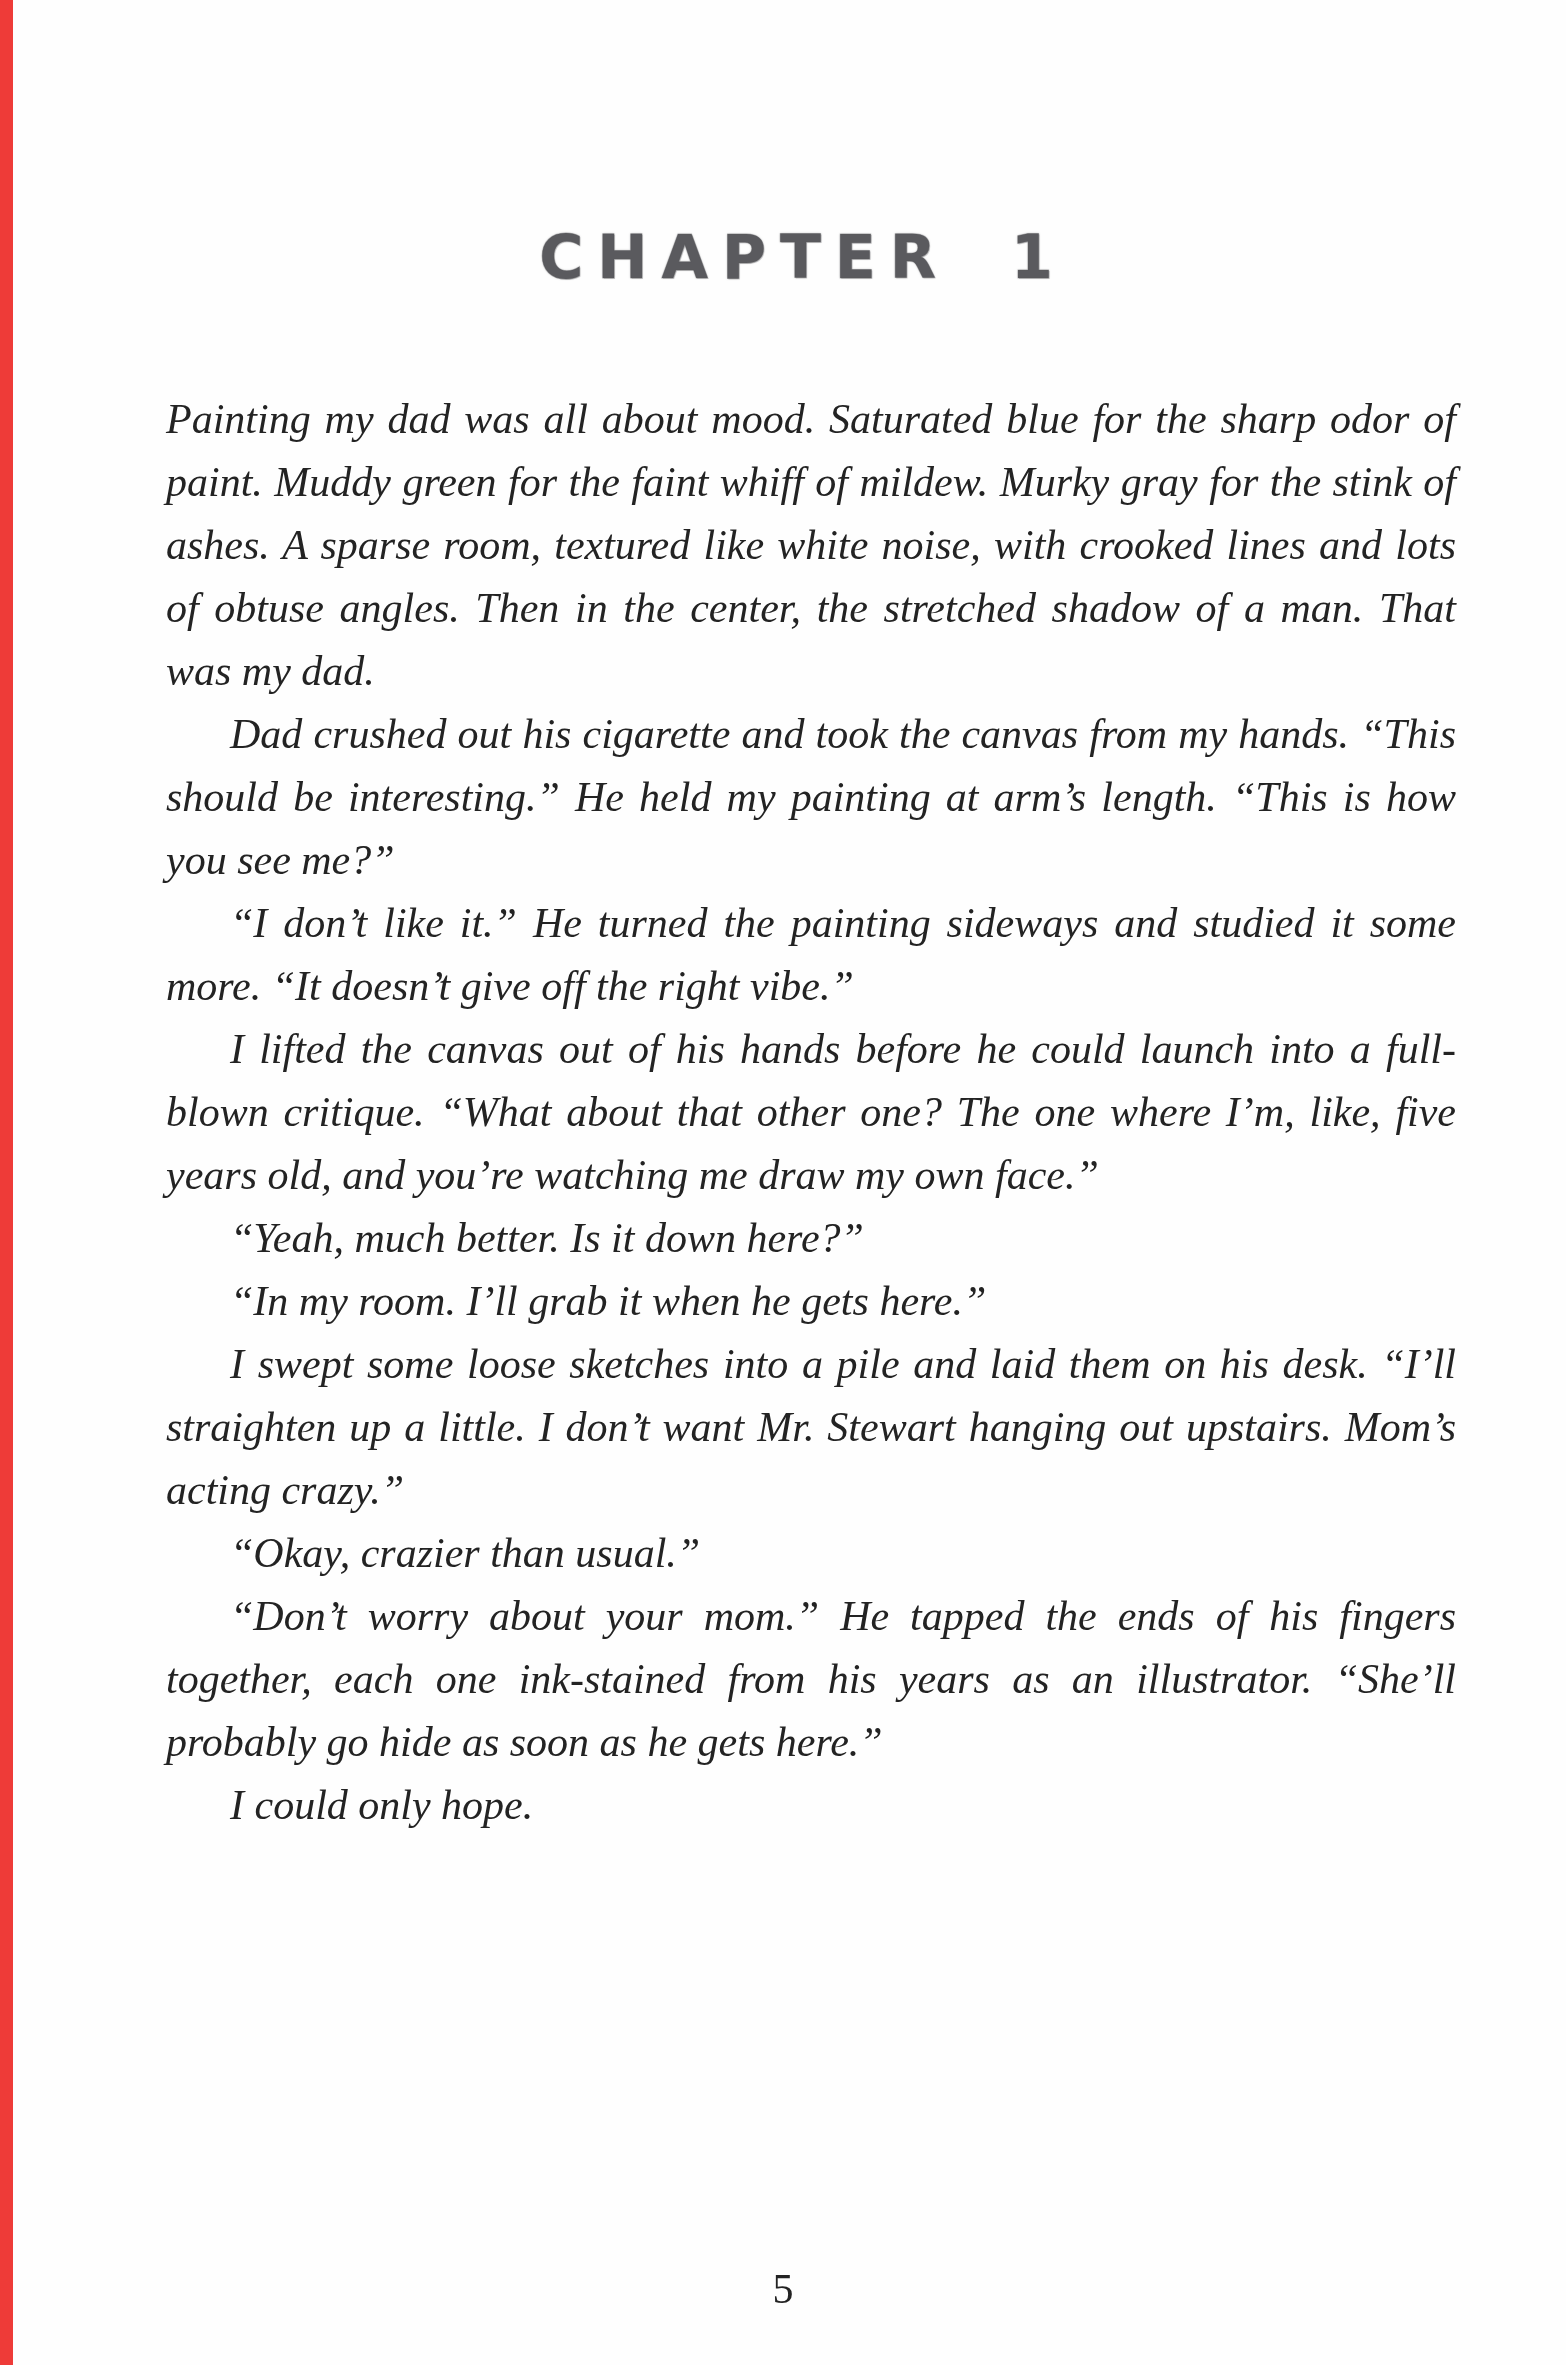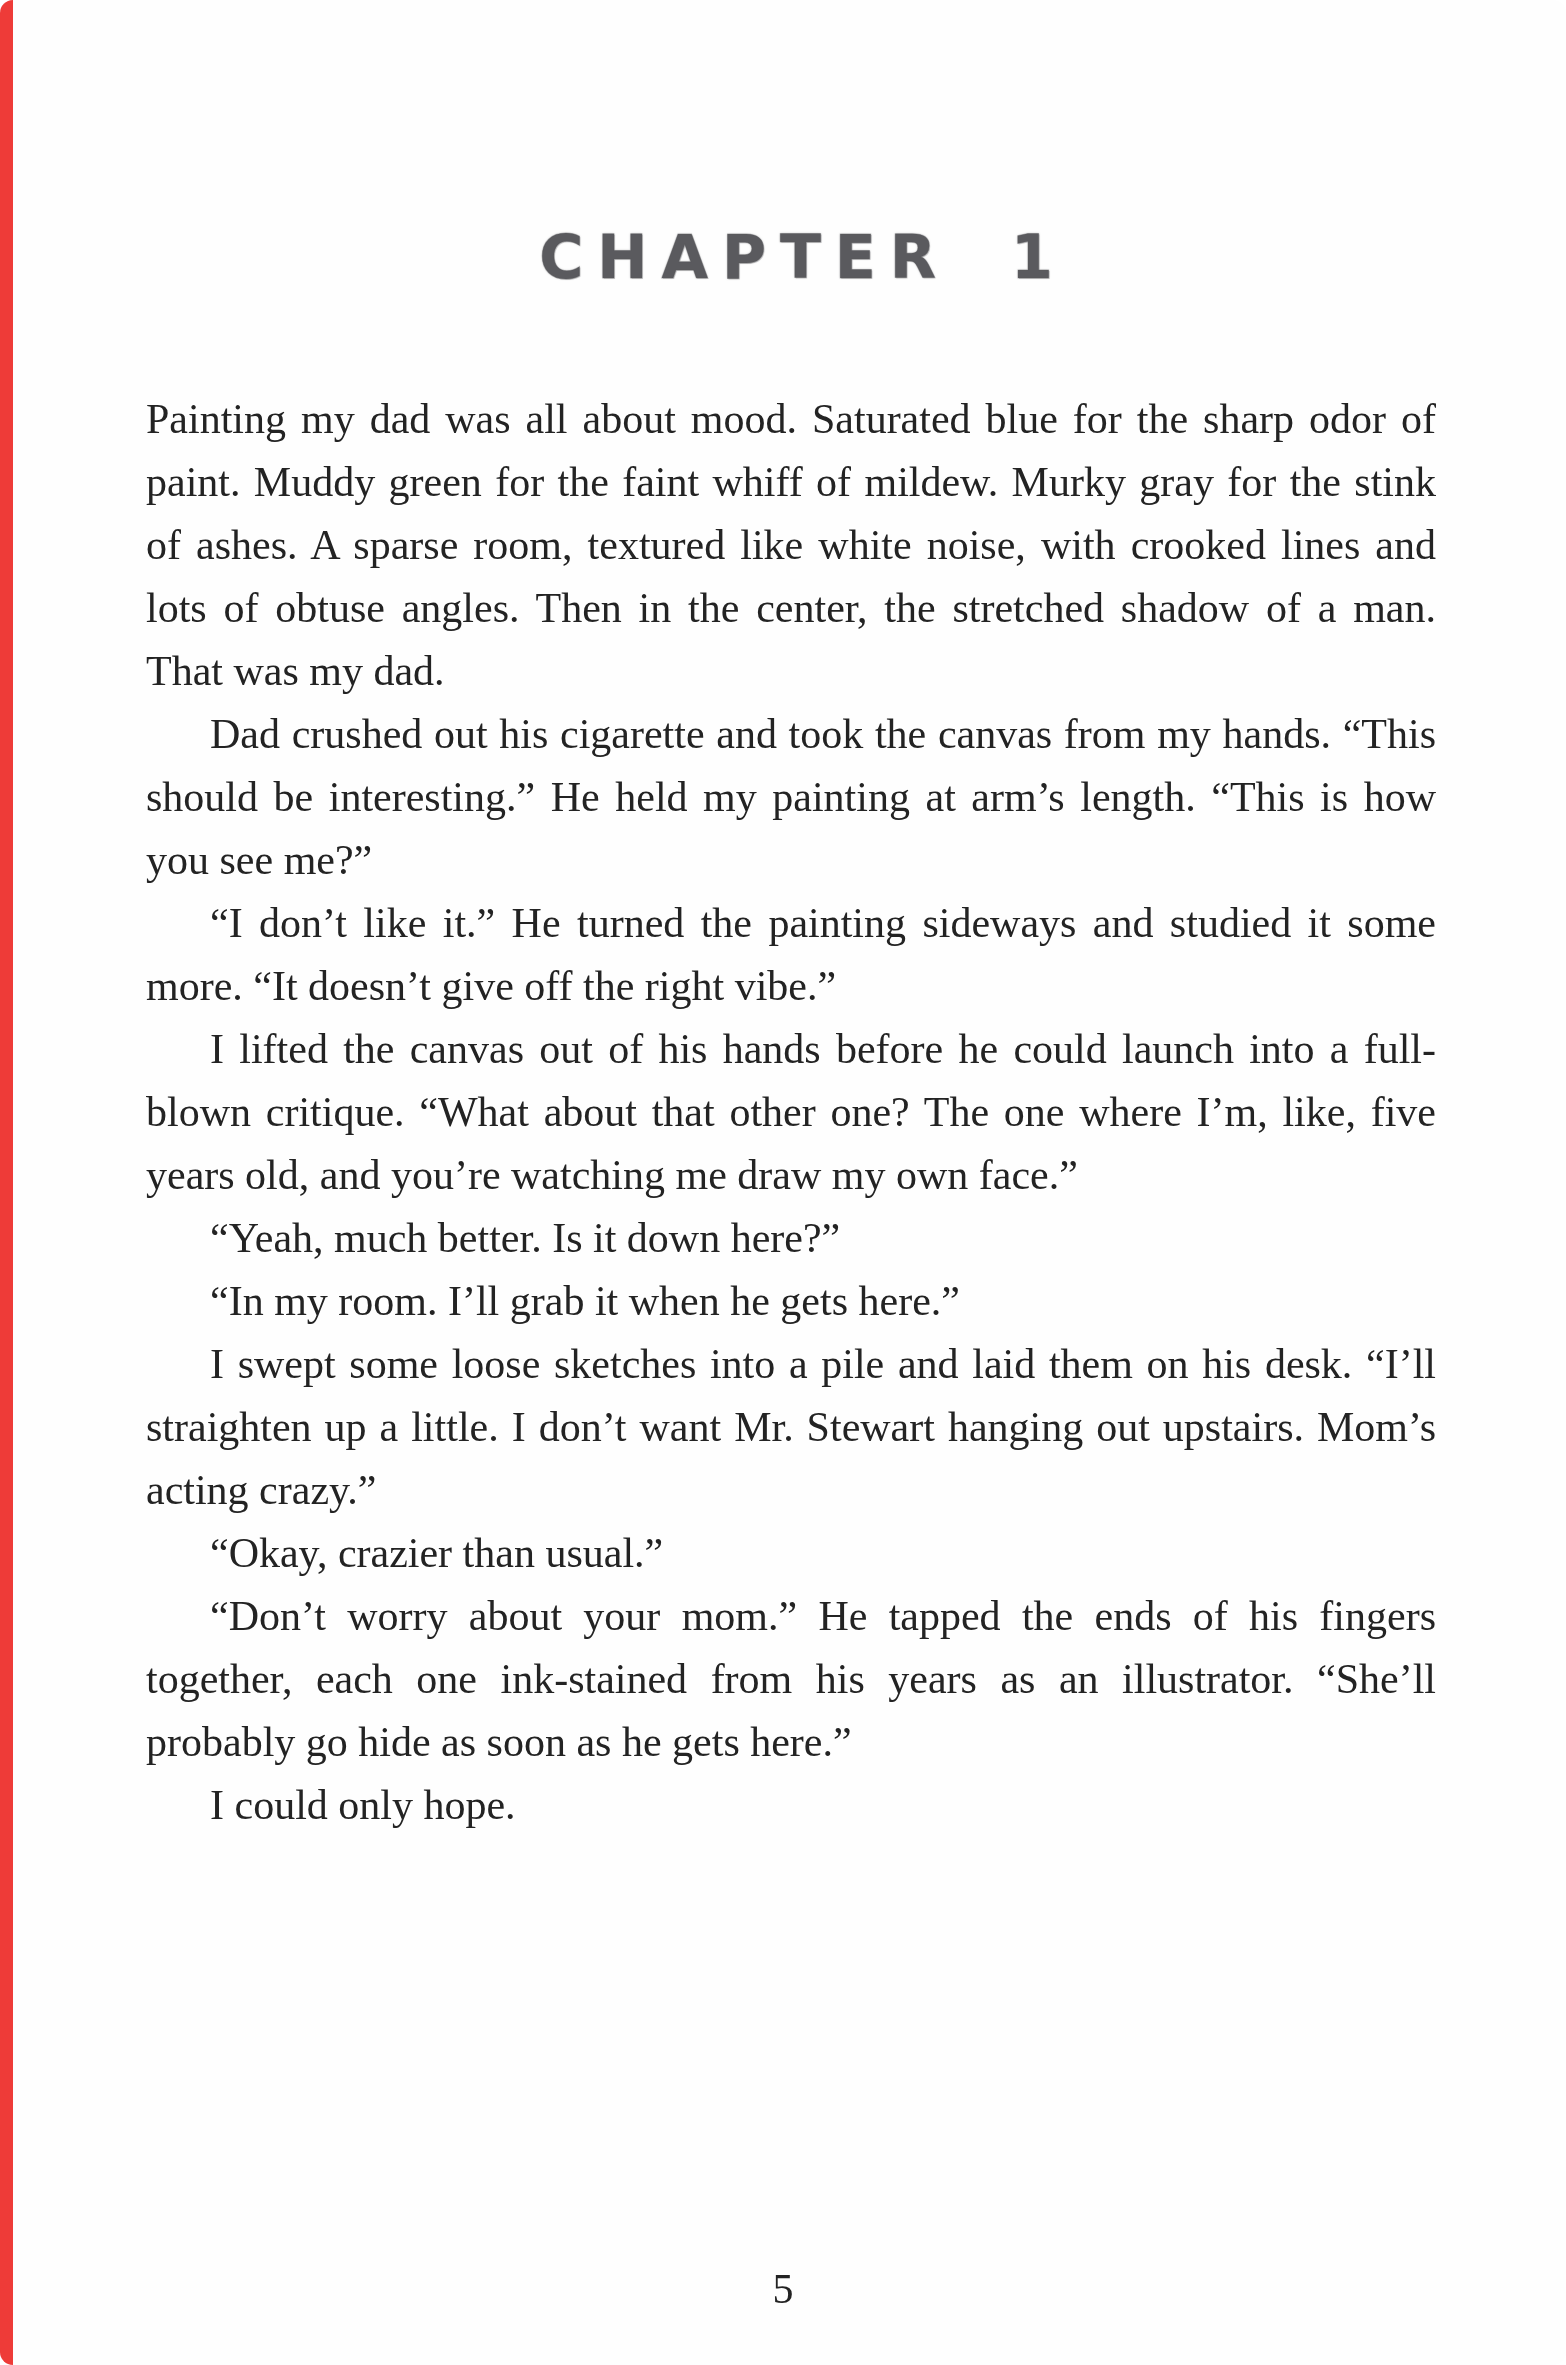--- a/index.html
+++ b/index.html
@@ -7,21 +7,20 @@
     padding: 0;
     background: #ffffff;
   }
   .page {
     position: relative;
     width: 1566px;
     height: 2365px;
     background: #fefefe;
     overflow: hidden;
     font-family: "Liberation Serif", serif;
-    border-radius: 13px;
   }
   .edge-stripe {
     position: absolute;
     left: 0;
     top: 0;
     width: 13px;
     height: 100%;
   }
   .chapter-title {
     position: absolute;
@@ -34,22 +33,23 @@
     font-weight: 700;
     font-size: 60px;
     letter-spacing: 14px;
     word-spacing: 26px;
     text-shadow: 0 0 2px rgba(86,86,90,0.55), 1px 1px 0 rgba(86,86,90,0.25);
     -webkit-text-stroke: 1px rgba(86,86,90,0.35);
   }
   .body-text {
     position: absolute;
     top: 388px;
-    left: 146px;
+    left: 166px;
     width: 1290px;
+    font-style: italic;
   }
   .body-text p {
     margin: 0;
     font-size: 42px;
     line-height: 63px;
     text-align: justify;
     text-justify: inter-word;
   }
   .body-text p.indent {
     text-indent: 64px;

